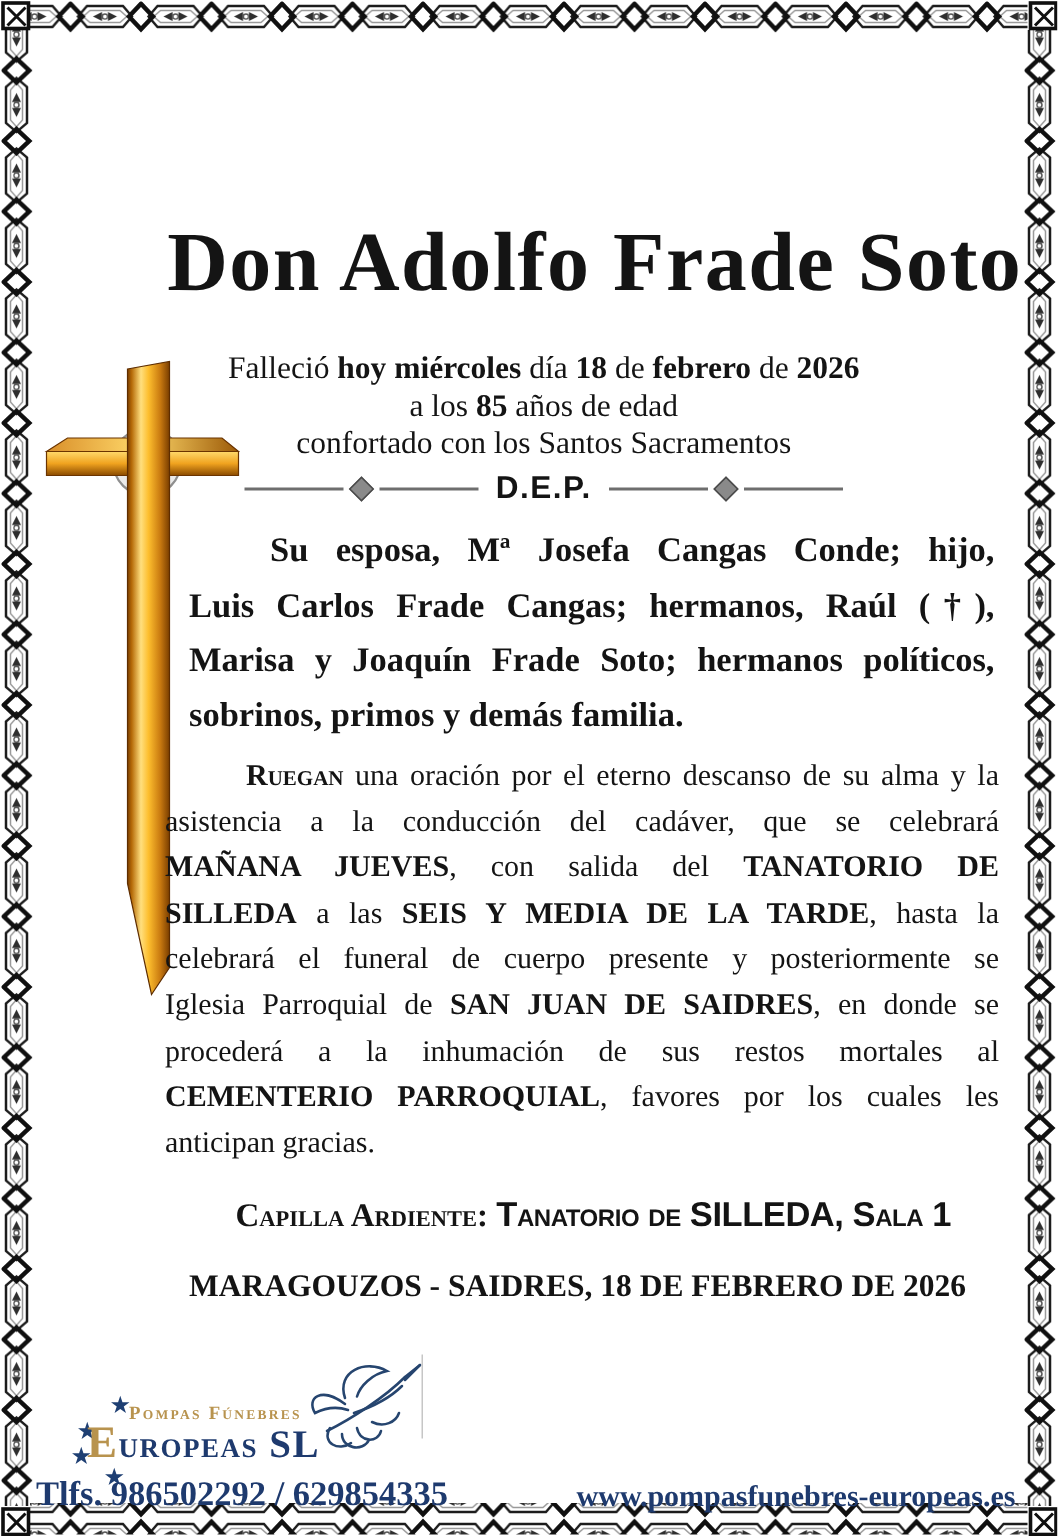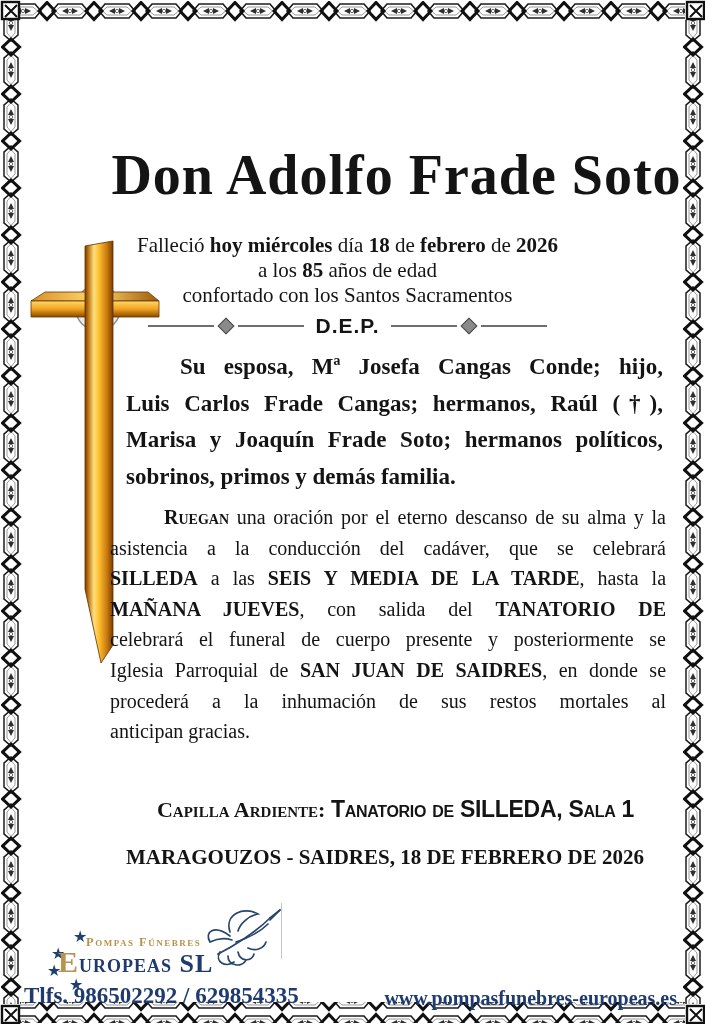--- a/index.html
+++ b/index.html
@@ -7,21 +7,21 @@
         font-family:"Liberation Serif",serif;color:#141414;}
   .abs{position:absolute;}
   .b{font-weight:bold;}
   .sc{font-variant:small-caps;}
   
   #honorific{left:0;top:88px;width:705px;text-align:center;
      font-family:"Liberation Sans",sans-serif;font-weight:bold;font-size:37px;letter-spacing:1px;}
   #deceased-name{left:0;top:143px;width:705px;text-align:center;
      font-weight:bold;font-size:56px;letter-spacing:1px;white-space:nowrap;padding-left:44px;}
   
-  #death-info{left:70px;top:233px;width:555px;text-align:center;font-size:21px;line-height:25px;}
+  #death-info{left:85px;top:233px;width:555px;text-align:center;font-size:21px;line-height:25px;}
   .dep-row{display:flex;align-items:center;justify-content:center;margin-top:5px;}
   .dash{width:66px;height:2px;background:#6e6e6e;}
   .dia{width:10px;height:10px;background:#8a8a8a;border:1px solid #4a4a4a;transform:rotate(45deg);margin:0 6px;}
   .dep-text{font-family:"Liberation Sans",sans-serif;font-weight:bold;font-size:21px;
      letter-spacing:1px;margin:0 12px;}
   
   #family-paragraph{left:126px;top:349px;width:537px;font-size:23px;font-weight:bold;}
   #family-paragraph .pline{height:36.5px;line-height:36.5px;}
   #funeral-paragraph{left:110px;top:502px;width:556px;font-size:20px;}
   #funeral-paragraph .pline{height:30.6px;line-height:30.6px;}
@@ -145,25 +145,26 @@
   <div id="family-paragraph" class="abs">
       <div class="pline ind"><span>Su esposa, Mª Josefa Cangas Conde; hijo,</span></div>
       <div class="pline"><span>Luis Carlos Frade Cangas; hermanos, Raúl (†),</span></div>
       <div class="pline"><span>Marisa y Joaquín Frade Soto; hermanos políticos,</span></div>
       <div class="pline lastline"><span>sobrinos, primos y demás familia.</span></div>
     </div>
 
   <div id="funeral-paragraph" class="abs">
       <div class="pline ind"><span class="b sc">Ruegan</span><span> una oración por el eterno descanso de su alma y la</span></div>
       <div class="pline"><span>asistencia a la conducción del cadáver, que se celebrará</span></div>
+      <div class="pline"><span class="b">MAÑANA JUEVES</span><span>, con salida del </span><span class="b">TANATORIO DE</span></div>
       <div class="pline"><span class="b">SILLEDA</span><span> a las </span><span class="b">SEIS Y MEDIA DE LA TARDE</span><span>, hasta la</span></div>
-      <div class="pline"><span class="b">MAÑANA JUEVES</span><span>, con salida del </span><span class="b">TANATORIO DE</span></div>
       <div class="pline"><span>celebrará el funeral de cuerpo presente y posteriormente se</span></div>
       <div class="pline"><span>Iglesia Parroquial de </span><span class="b">SAN JUAN DE SAIDRES</span><span>, en donde se</span></div>
       <div class="pline"><span>procederá a la inhumación de sus restos mortales al</span></div>
+      <div class="pline"><span class="b">CEMENTERIO PARROQUIAL</span><span>, favores por los cuales les</span></div>
       <div class="pline lastline"><span>anticipan gracias.</span></div>
     </div>
 
   <div id="chapel-line" class="abs">
     <span id="chapel-label">Capilla Ardiente: </span>
     <span id="chapel-value">Tanatorio de SILLEDA, Sala 1</span>
   </div>
 
   <div id="place-date" class="abs">MARAGOUZOS - SAIDRES, 18 DE FEBRERO DE 2026</div>
 

